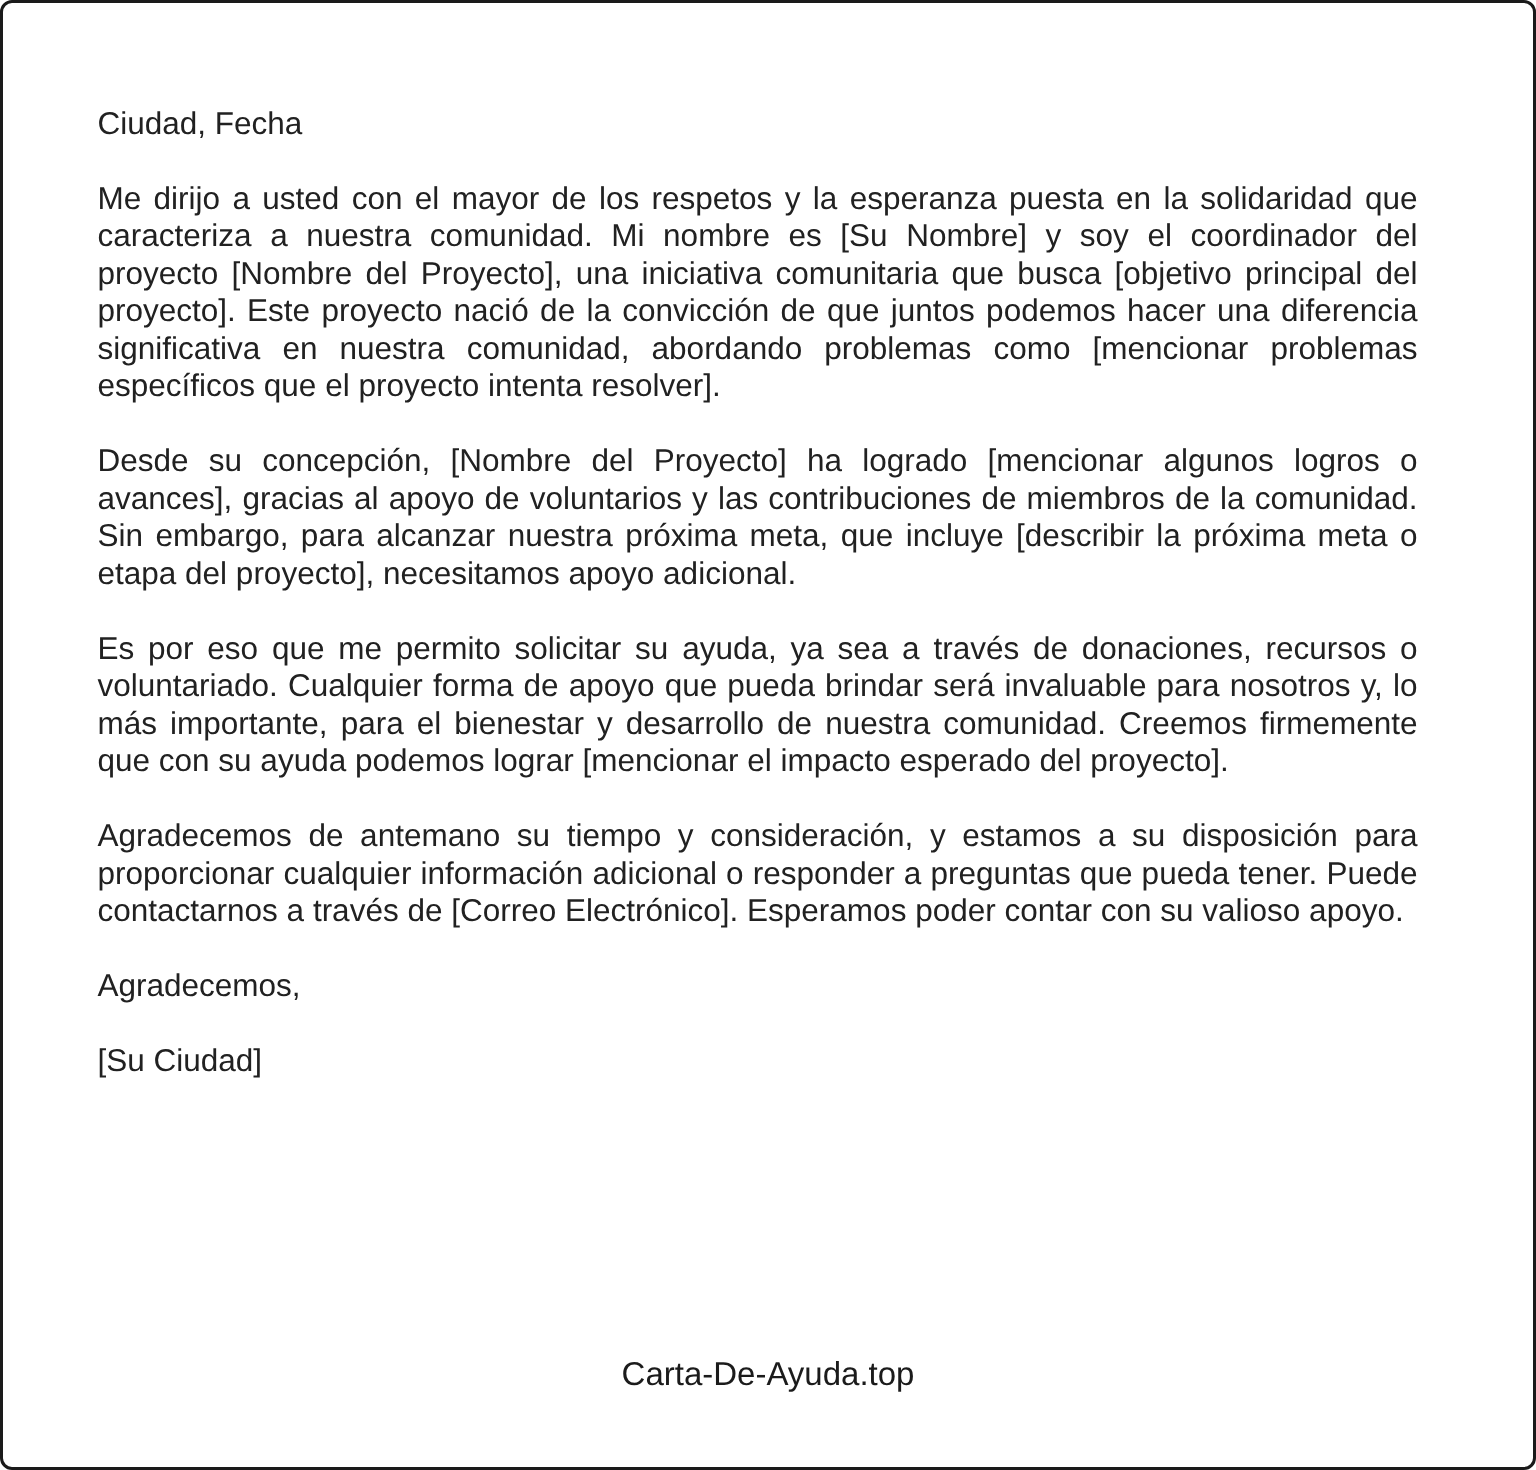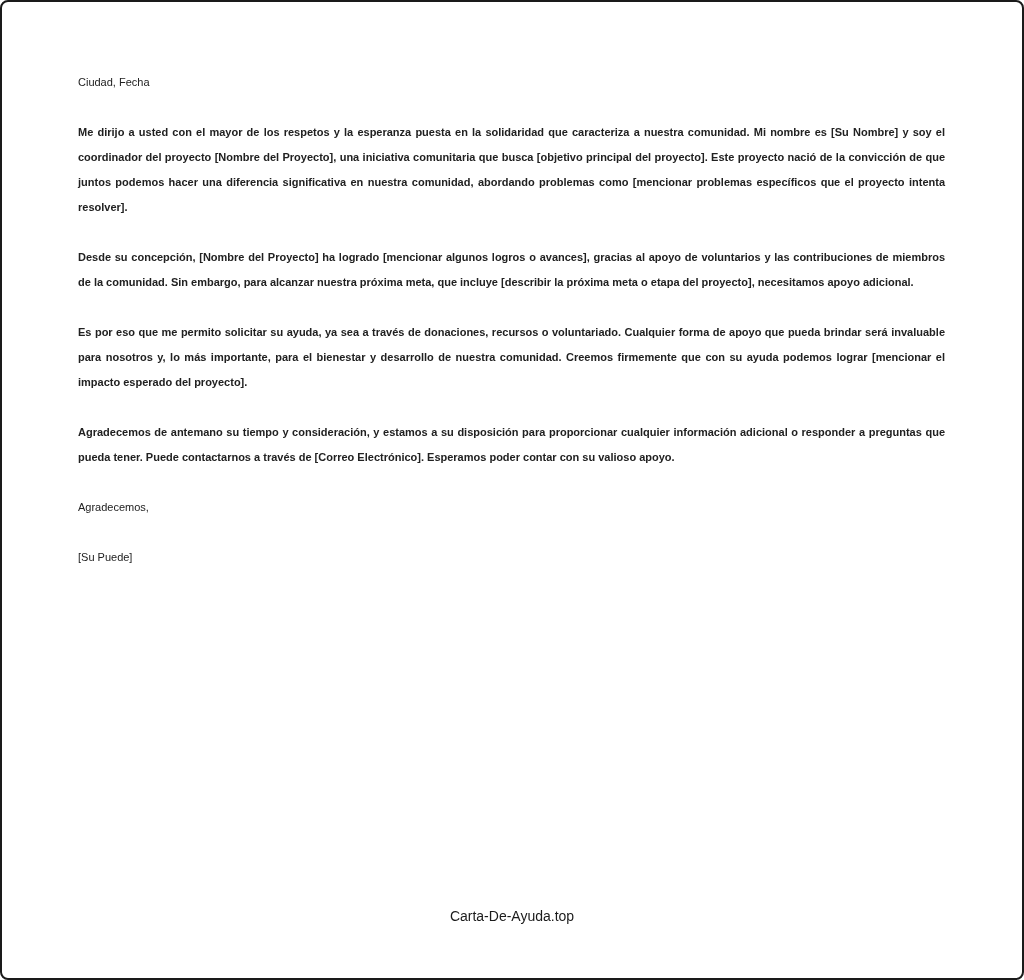--- a/index.html
+++ b/index.html
@@ -14,62 +14,61 @@
     box-sizing: border-box;
     background: #ffffff;
     border: 2px solid #1a1a1a;
     border-radius: 8px;
     font-family: "Liberation Sans", "DejaVu Sans", sans-serif;
     color: #212121;
     overflow: hidden;
   }
   .letter {
     position: absolute;
-    left: 76px;
+    left: 63px;
     right: 77px;
     top: 68px;
-    font-size: 11px;
+    font-size: 21px;
     line-height: 25px;
   }
   .letter .line,
   .letter p {
     margin: 0 0 25px 0;
   }
   .letter p.body-paragraph {
     text-align: justify;
     text-justify: inter-word;
-    font-weight: bold;
   }
   .signature-block {
     margin: 0;
   }
   .signature-block .sig-line {
     margin: 0;
   }
   .site-footer {
     position: absolute;
     left: 0;
     right: 0;
     top: 900px;
     text-align: center;
-    font-size: 14px;
+    font-size: 22px;
     line-height: 28px;
     color: #1b1b1b;
     font-family: "Liberation Sans", "DejaVu Sans", sans-serif;
   }
 </style>
 </head>
 <body>
 
 <div class="page">
   <div class="letter">
     <p class="line">Ciudad, Fecha</p>
     <p class="body-paragraph">Me dirijo a usted con el mayor de los respetos y la esperanza puesta en la solidaridad que caracteriza a nuestra comunidad. Mi nombre es [Su Nombre] y soy el coordinador del proyecto [Nombre del Proyecto], una iniciativa comunitaria que busca [objetivo principal del proyecto]. Este proyecto nació de la convicción de que juntos podemos hacer una diferencia significativa en nuestra comunidad, abordando problemas como [mencionar problemas específicos que el proyecto intenta resolver].</p>
     <p class="body-paragraph">Desde su concepción, [Nombre del Proyecto] ha logrado [mencionar algunos logros o avances], gracias al apoyo de voluntarios y las contribuciones de miembros de la comunidad. Sin embargo, para alcanzar nuestra próxima meta, que incluye [describir la próxima meta o etapa del proyecto], necesitamos apoyo adicional.</p>
     <p class="body-paragraph">Es por eso que me permito solicitar su ayuda, ya sea a través de donaciones, recursos o voluntariado. Cualquier forma de apoyo que pueda brindar será invaluable para nosotros y, lo más importante, para el bienestar y desarrollo de nuestra comunidad. Creemos firmemente que con su ayuda podemos lograr [mencionar el impacto esperado del proyecto].</p>
     <p class="body-paragraph">Agradecemos de antemano su tiempo y consideración, y estamos a su disposición para proporcionar cualquier información adicional o responder a preguntas que pueda tener. Puede contactarnos a través de [Correo Electrónico]. Esperamos poder contar con su valioso apoyo.</p>
     <p class="line">Agradecemos,</p>
     <div class="signature-block">
-      <p class="sig-line">[Su Puede]</p>
+      <p class="sig-line">[Su Ciudad]</p>
     </div>
   </div>
   <div class="site-footer">Carta-De-Ayuda.top</div>
 </div>
 
 </body></html>

